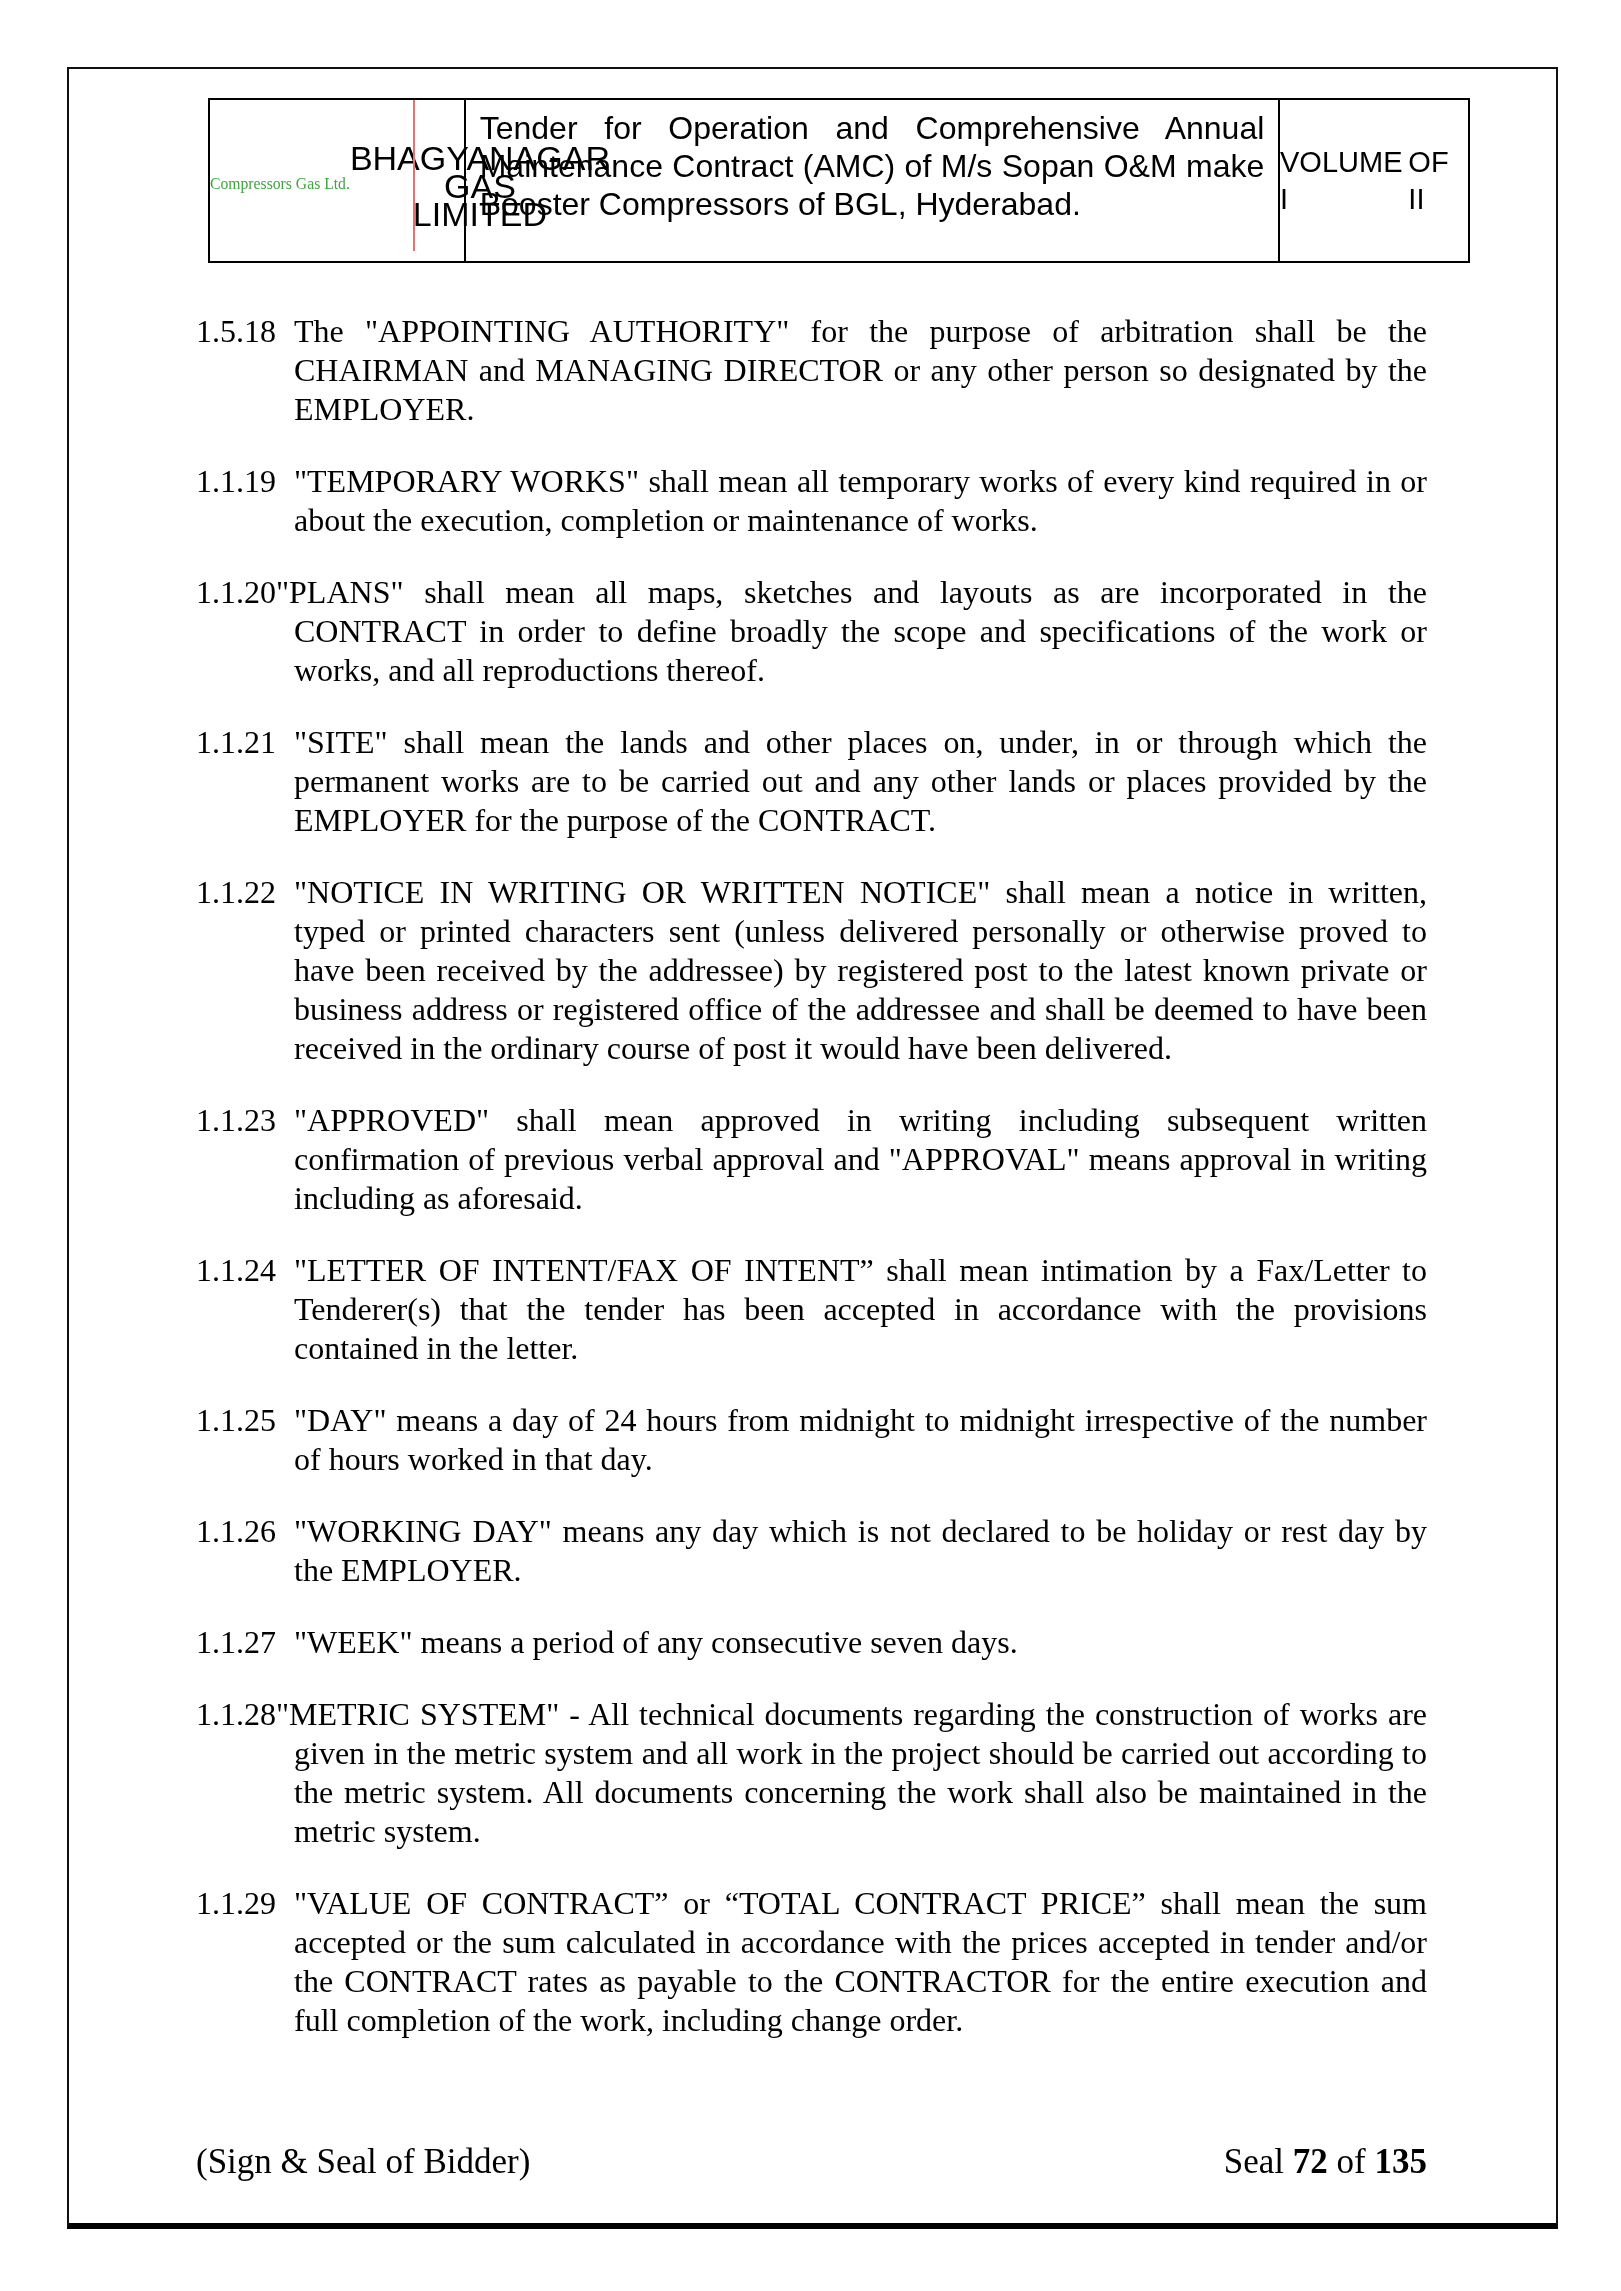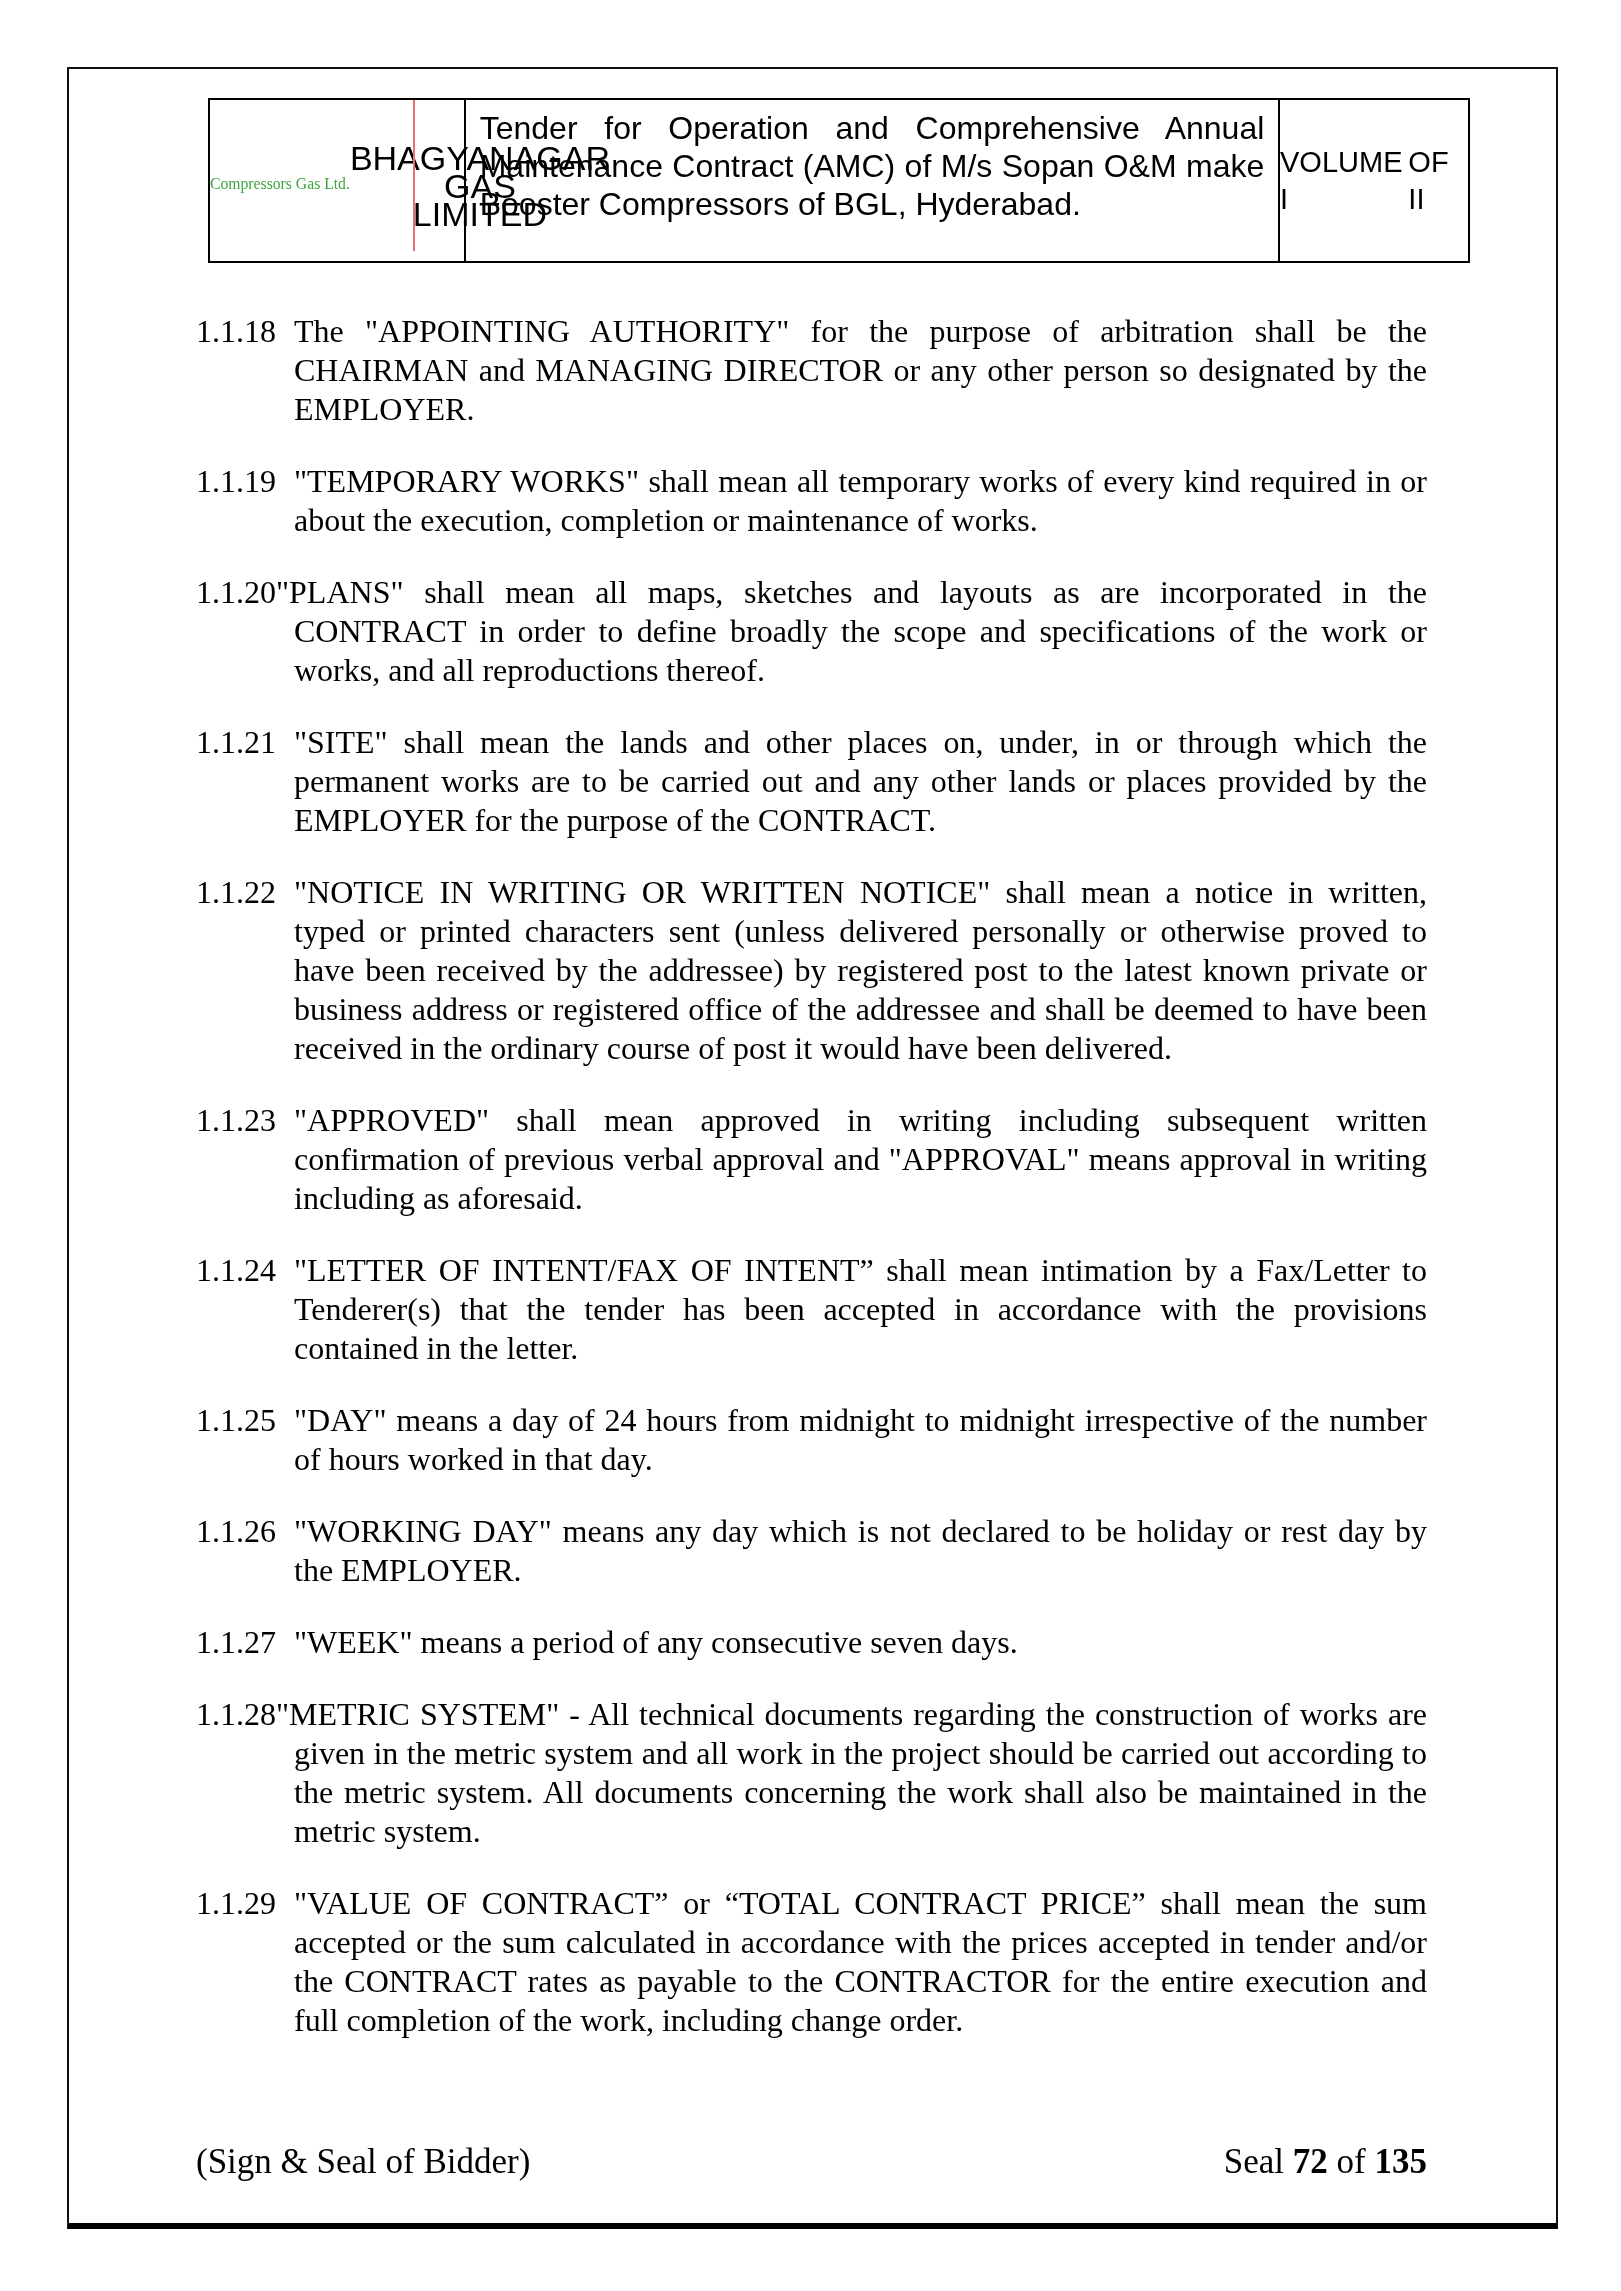--- a/index.html
+++ b/index.html
@@ -108,21 +108,21 @@
     <div class="cell title-cell">
       <p class="title-main">Tender for Operation and Comprehensive Annual Maintenance Contract (AMC) of M/s Sopan O&amp;M make Booster Compressors of BGL, Hyderabad.</p>
     </div>
     <div class="cell volume-cell">
       <span>VOLUME I</span>
       <span>OF II</span>
     </div>
   </div>
 
   <div class="content">
-    <p class="clause"><span class="clause-num">1.1.18</span><span class="clause-text">The "APPOINTING AUTHORITY" for the purpose of arbitration shall be the CHAIRMAN and MANAGING DIRECTOR or any other person so designated by the EMPLOYER.</span></p>
+    <p class="clause"><span class="clause-num">1.5.18</span><span class="clause-text">The "APPOINTING AUTHORITY" for the purpose of arbitration shall be the CHAIRMAN and MANAGING DIRECTOR or any other person so designated by the EMPLOYER.</span></p>
 
     <p class="clause"><span class="clause-num">1.1.19</span><span class="clause-text">"TEMPORARY WORKS" shall mean all temporary works of every kind required in or about the execution, completion or maintenance of works.</span></p>
 
     <p class="clause"><span class="clause-num joined">1.1.20</span><span class="clause-text">"PLANS" shall mean all maps, sketches and layouts as are incorporated in the CONTRACT in order to define broadly the scope and specifications of the work or works, and all reproductions thereof.</span></p>
 
     <p class="clause"><span class="clause-num">1.1.21</span><span class="clause-text">"SITE" shall mean the lands and other places on, under, in or through which the permanent works are to be carried out and any other lands or places provided by the EMPLOYER for the purpose of the CONTRACT.</span></p>
 
     <p class="clause"><span class="clause-num">1.1.22</span><span class="clause-text">"NOTICE IN WRITING OR WRITTEN NOTICE" shall mean a notice in written, typed or printed characters sent (unless delivered personally or otherwise proved to have been received by the addressee) by registered post to the latest known private or business address or registered office of the addressee and shall be deemed to have been received in the ordinary course of post it would have been delivered.</span></p>
 
     <p class="clause"><span class="clause-num">1.1.23</span><span class="clause-text">"APPROVED" shall mean approved in writing including subsequent written confirmation of previous verbal approval and "APPROVAL" means approval in writing including as aforesaid.</span></p>

